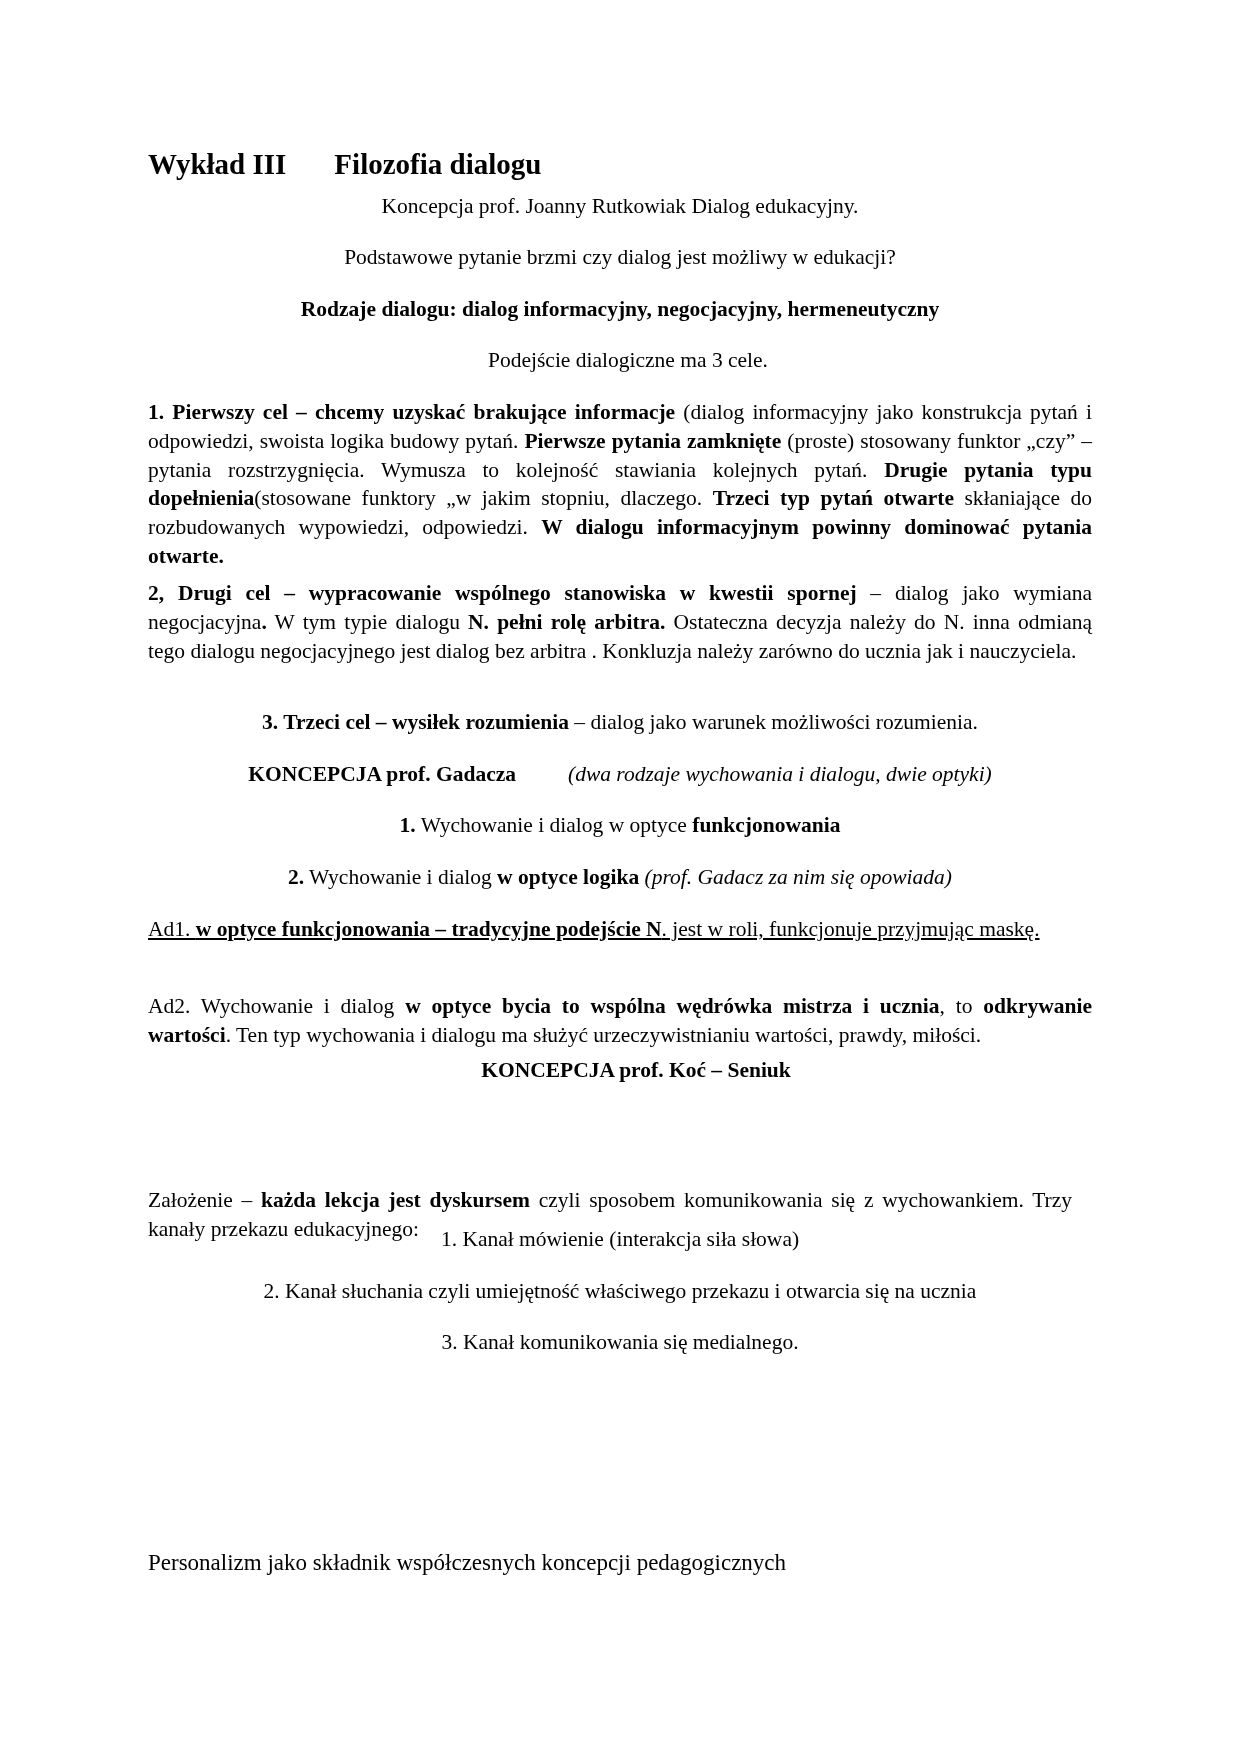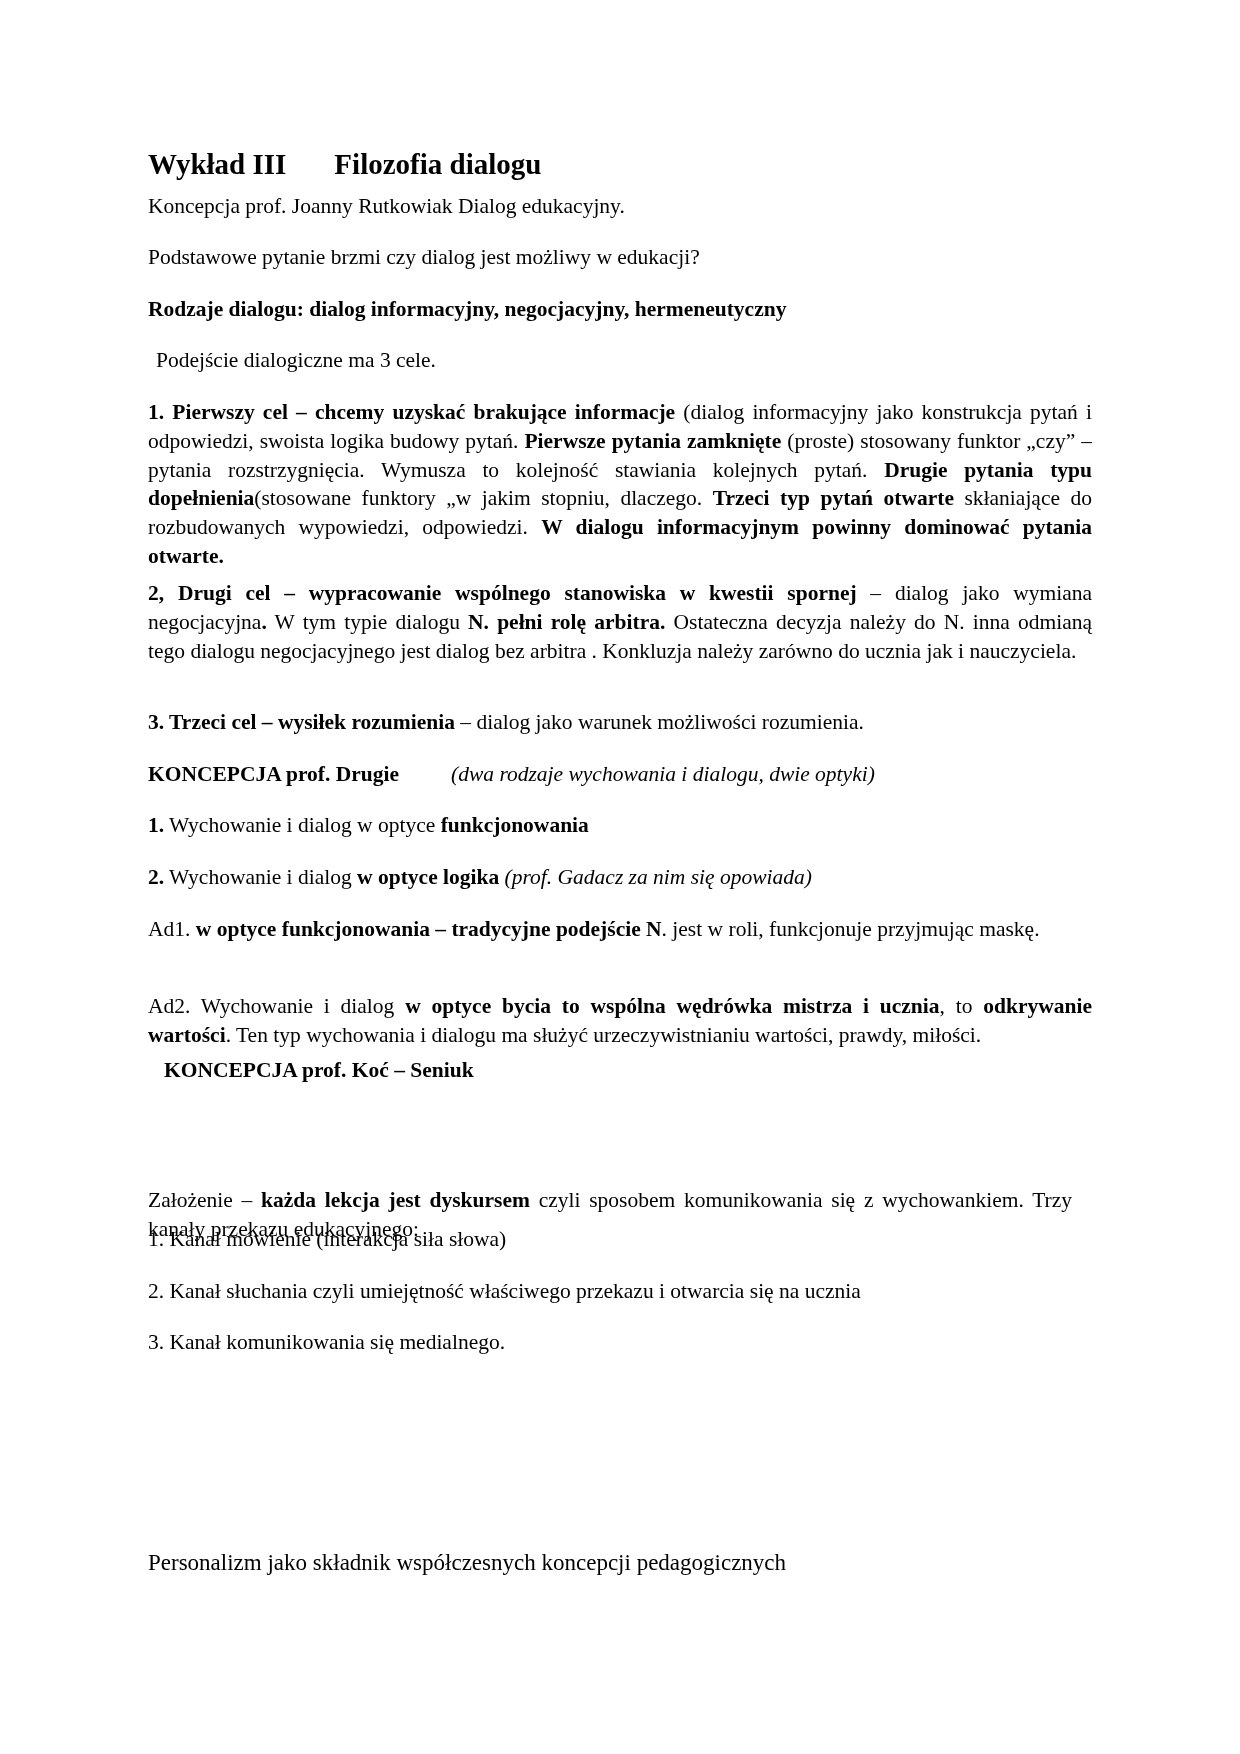--- a/index.html
+++ b/index.html
@@ -29,21 +29,21 @@
     .title .gap { display: inline-block; width: 48px; }
     .p {
       position: absolute;
       left: 0;
       width: 944px;
       font-size: 21.5px;
       line-height: 28.8px;
       margin: 0;
       text-align: justify;
     }
-    .p.nojust { text-align: left; }
+    .p.nojust { text-align: center; }
     .b { font-weight: bold; }
     .i { font-style: italic; }
     .tabgap { display: inline-block; width: 52px; }
     .big {
       position: absolute;
       left: 0;
       top: 1545px;
       font-size: 23px;
       line-height: 36px;
       margin: 0;
@@ -64,27 +64,27 @@
   <p class="p nojust b" style="top:295px;">Rodzaje dialogu: dialog informacyjny, negocjacyjny, hermeneutyczny</p>
 
   <p class="p nojust" style="top:346px;margin-left:8px;">Podejście dialogiczne ma 3 cele.</p>
 
   <p class="p" style="top:398px;"><span class="b">1. Pierwszy cel – chcemy uzyskać brakujące informacje</span><span> (dialog informacyjny jako konstrukcja pytań i odpowiedzi, swoista logika budowy pytań. </span><span class="b">Pierwsze pytania zamknięte</span><span> (proste) stosowany funktor „czy” – pytania rozstrzygnięcia. Wymusza to kolejność stawiania kolejnych pytań. </span><span class="b">Drugie pytania typu dopełnienia</span><span>(stosowane funktory „w jakim stopniu, dlaczego. </span><span class="b">Trzeci typ pytań otwarte</span><span> skłaniające do rozbudowanych wypowiedzi, odpowiedzi. </span><span class="b">W dialogu informacyjnym powinny dominować pytania otwarte.</span></p>
 
   <p class="p" style="top:579px;"><span class="b">2, Drugi cel – wypracowanie wspólnego stanowiska w kwestii spornej</span><span> – dialog jako wymiana negocjacyjna</span><span class="b">.</span><span> W tym typie dialogu </span><span class="b">N. pełni rolę arbitra.</span><span> Ostateczna decyzja należy do N. inna odmianą tego dialogu negocjacyjnego jest dialog bez arbitra . Konkluzja należy zarówno do ucznia jak i nauczyciela.</span></p>
 
   <p class="p nojust" style="top:708px;"><span class="b">3. Trzeci cel – wysiłek rozumienia</span><span> – dialog jako warunek możliwości rozumienia.</span></p>
 
-  <p class="p nojust" style="top:760px;"><span class="b">KONCEPCJA prof. Drugie</span><span class="tabgap"></span><span class="i">(dwa rodzaje wychowania i dialogu, dwie optyki)</span></p>
+  <p class="p nojust" style="top:760px;"><span class="b">KONCEPCJA prof. Gadacza</span><span class="tabgap"></span><span class="i">(dwa rodzaje wychowania i dialogu, dwie optyki)</span></p>
 
   <p class="p nojust" style="top:811px;"><span class="b">1.</span><span> Wychowanie i dialog w optyce </span><span class="b">funkcjonowania</span></p>
 
   <p class="p nojust" style="top:863px;"><span class="b">2.</span><span> Wychowanie i dialog </span><span class="b">w optyce logika</span><span class="i"> (prof. Gadacz  za nim się opowiada)</span></p>
 
-  <p class="p" style="top:915px;"><span>Ad1. </span><span class="b">w optyce funkcjonowania – tradycyjne podejście N</span><span>. jest w roli, funkcjonuje przyjmując maskę.</span></p>
+  <p class="p" style="top:915px;text-decoration:underline;"><span>Ad1. </span><span class="b">w optyce funkcjonowania – tradycyjne podejście N</span><span>. jest w roli, funkcjonuje przyjmując maskę.</span></p>
 
   <p class="p" style="top:992px;"><span>Ad2. Wychowanie i dialog </span><span class="b">w optyce bycia to wspólna wędrówka mistrza i ucznia</span><span>, to </span><span class="b">odkrywanie wartości</span><span>. Ten typ wychowania i dialogu ma służyć urzeczywistnianiu wartości, prawdy, miłości.</span></p>
 
   <p class="p nojust b" style="top:1056px;margin-left:16px;">KONCEPCJA prof. Koć – Seniuk</p>
 
   <p class="p" style="top:1148px; width:924px;margin-top:38px;"><span>Założenie – </span><span class="b">każda lekcja jest dyskursem</span><span> czyli sposobem komunikowania się z wychowankiem. Trzy kanały przekazu edukacyjnego:</span></p>
 
   <p class="p nojust" style="top:1225px;">1. Kanał mówienie (interakcja siła słowa)</p>
   <p class="p nojust" style="top:1277px;">2. Kanał słuchania czyli umiejętność właściwego przekazu i otwarcia się na ucznia</p>
   <p class="p nojust" style="top:1328px;">3. Kanał komunikowania się medialnego.</p>

